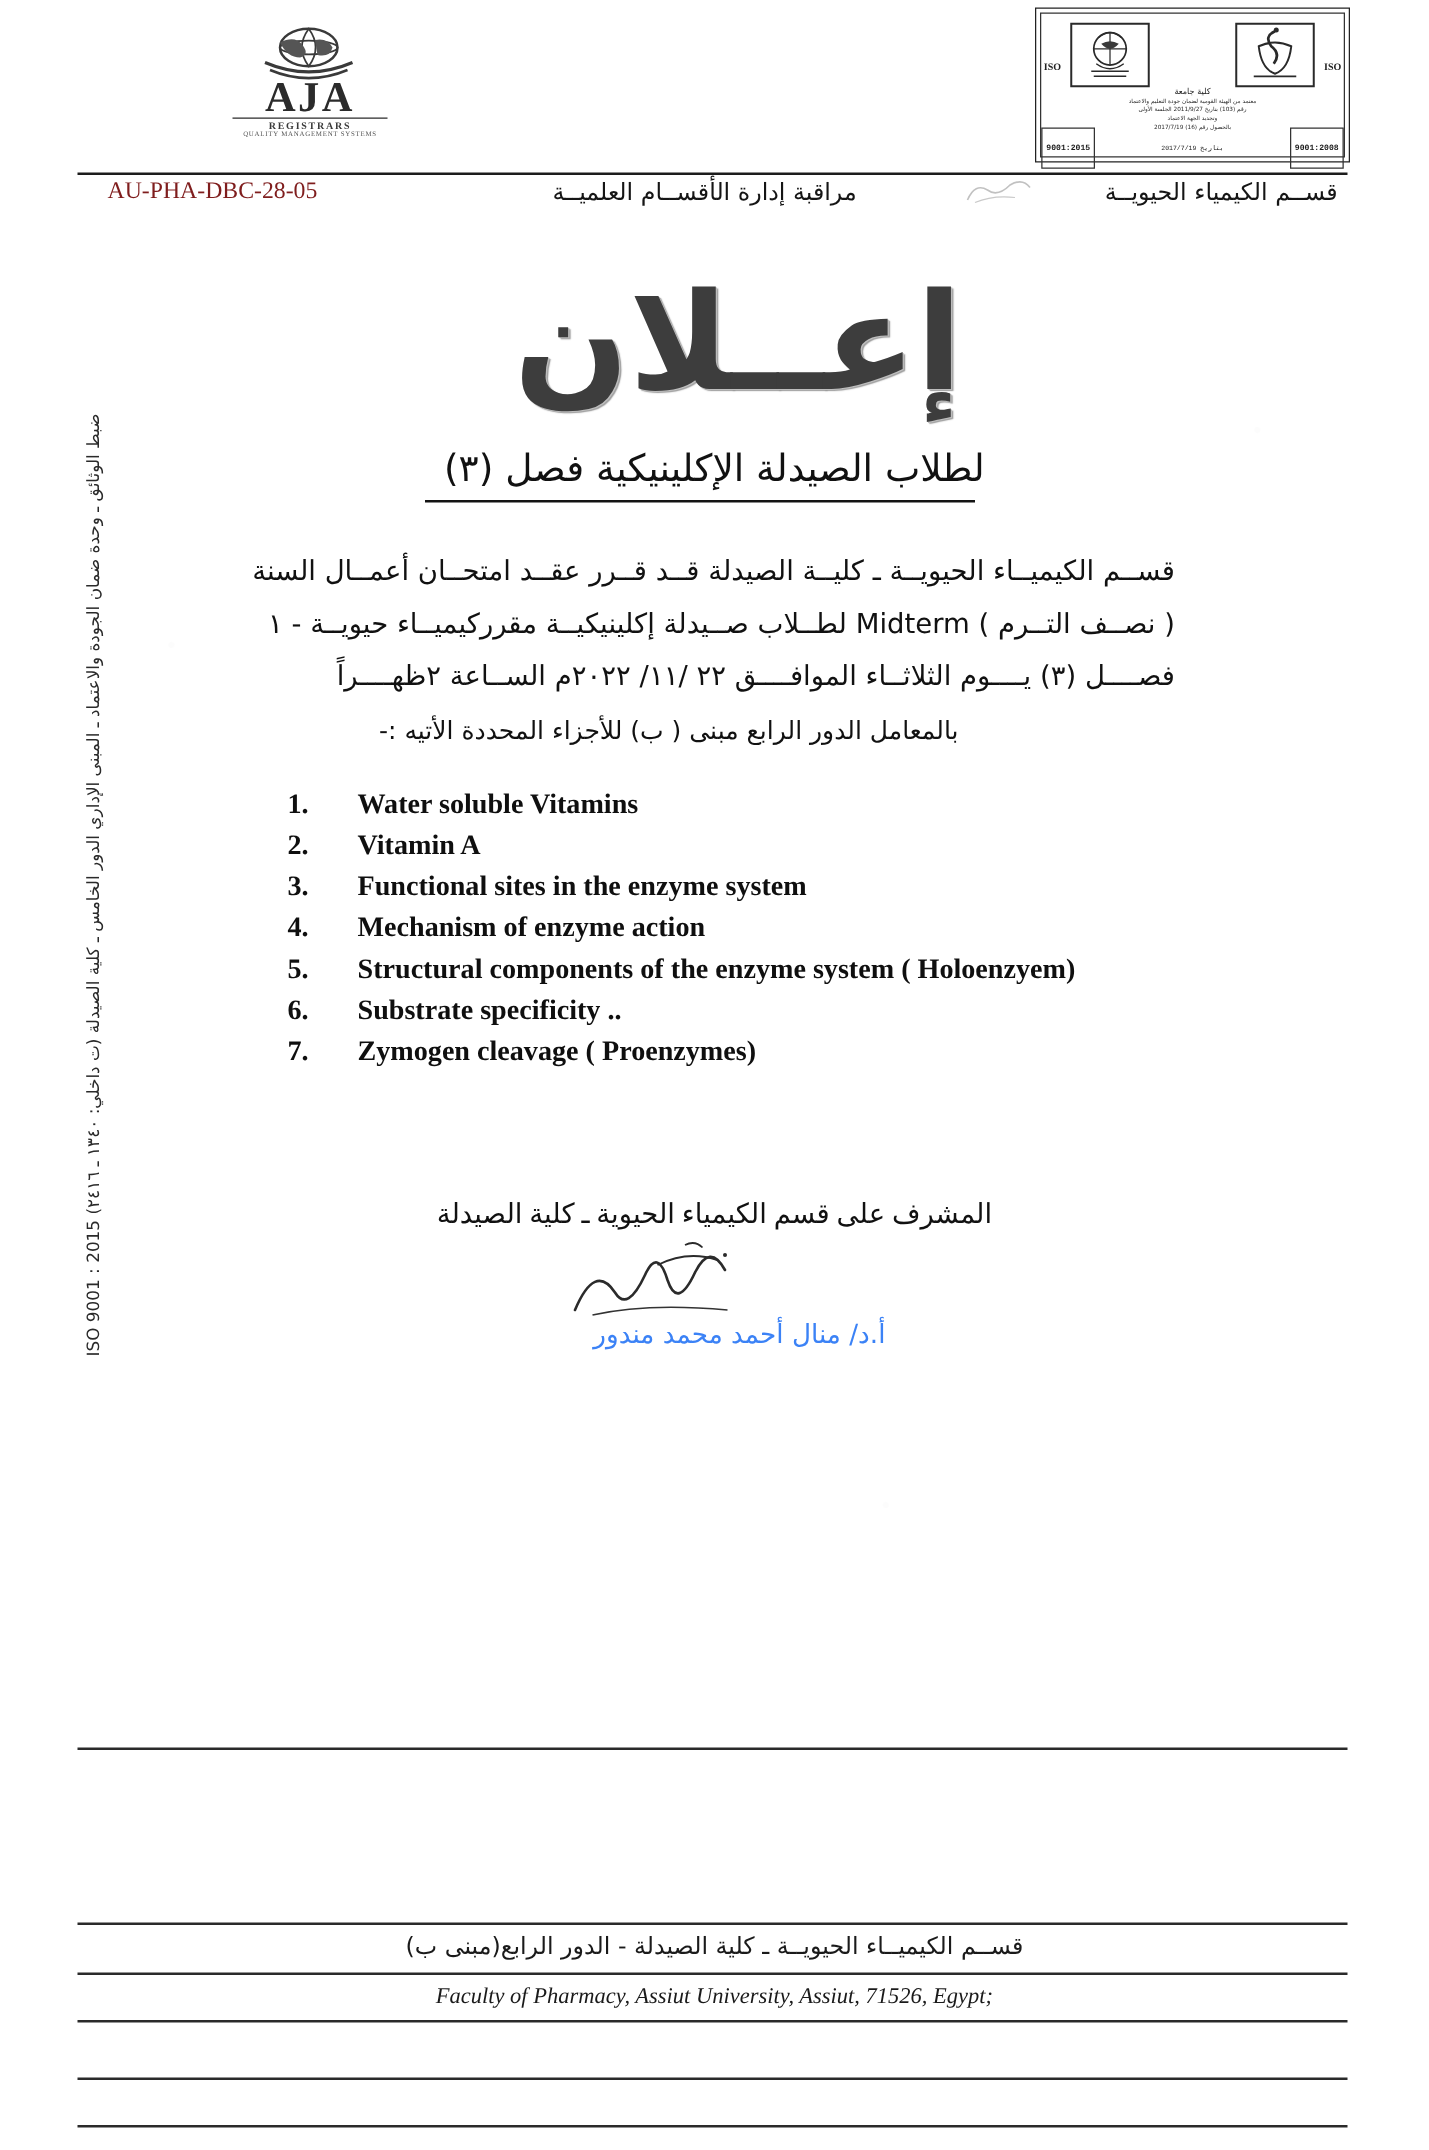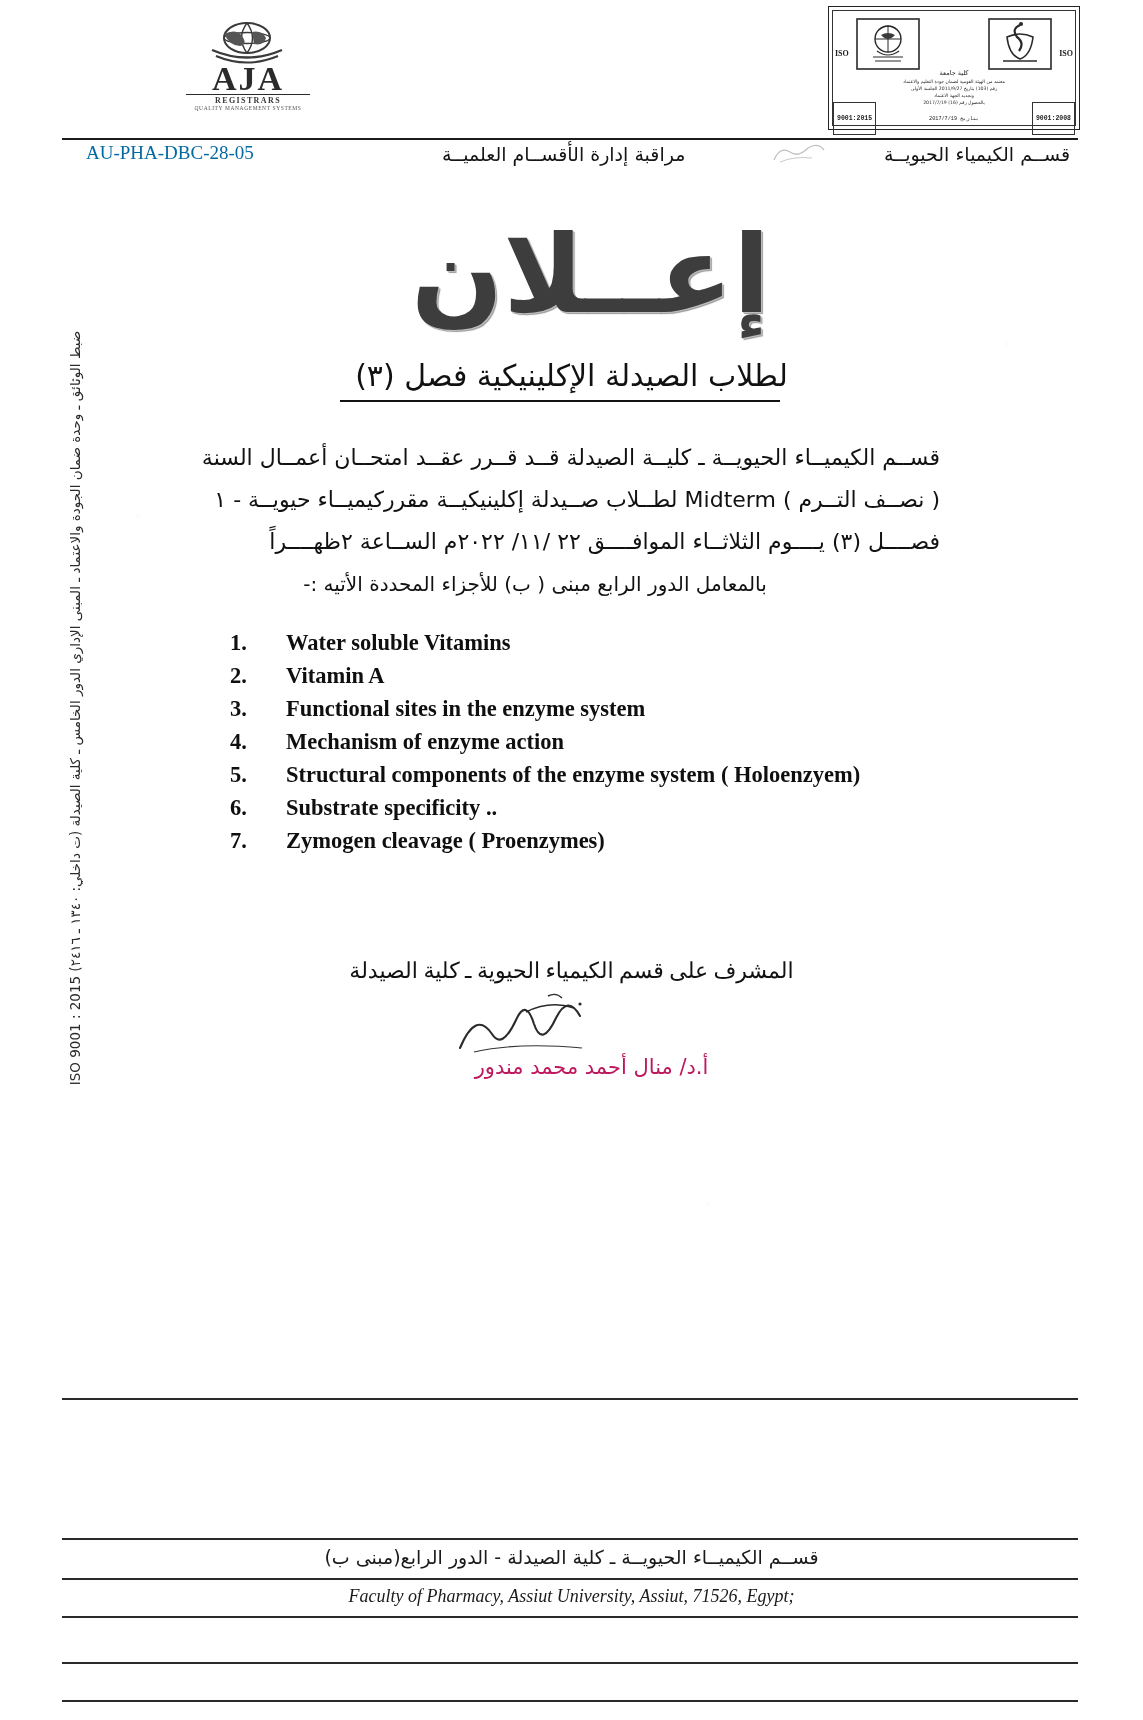--- a/index.html
+++ b/index.html
@@ -43,21 +43,21 @@
      font-family:"DejaVu Sans",sans-serif;color:#2a2a2a;line-height:1.5;direction:rtl;}
   .seal .boxrow{position:absolute;left:4px;right:4px;bottom:4px;height:13px;
      display:flex;justify-content:space-between;align-items:center;}
   .seal .boxrow span{font-size:6.5px;font-weight:bold;color:#1c1c1c;
      font-family:Liberation Mono, monospace;border:1px solid #333;padding:12px 3px;}
   .seal .boxrow .mid{border:none;font-size:5.2px;font-weight:normal;}
 
   
   .hdr-rule{position:absolute;left:62px;top:138px;width:1016px;height:2px;background:#1c1c1c;}
   .hdr-row{position:absolute;left:62px;top:142px;width:1016px;height:30px;}
-  .hdr-code{position:absolute;left:24px;top:0;font-size:19px;font-family:"Liberation Serif",serif;color:#0369a1;}
+  .hdr-code{position:absolute;left:24px;top:0;font-size:19px;font-family:"Liberation Serif",serif;color:#7f1d1d;}
   .hdr-mid{position:absolute;left:380px;top:1px;font-size:19px;direction:rtl;
      font-family:"DejaVu Sans",sans-serif;color:#151515;letter-spacing:-0.5px;}
   .hdr-right{position:absolute;right:8px;top:1px;font-size:19px;direction:rtl;
      font-family:"DejaVu Sans",sans-serif;color:#151515;}
   .hdr-scribble{position:absolute;left:706px;top:-2px;width:60px;height:26px;opacity:.55;}
 
   
   .vert{position:absolute;left:-305px;top:700px;width:760px;
      transform:rotate(-90deg);transform-origin:center center;
      font-family:"DejaVu Sans",sans-serif;font-size:13.5px;color:#2a2a2a;
@@ -86,21 +86,21 @@
   .topic{display:flex;align-items:baseline;height:33px;
      font-family:"Liberation Serif",serif;font-weight:bold;font-size:22.5px;color:#0f0f0f;}
   .topic .num{width:56px;flex:none;}
   .topic .txt{flex:1;}
 
   
   .sig-line{position:absolute;left:0;right:0;top:958px;text-align:center;
      font-family:Liberation Serif, serif;font-size:22px;color:#111;direction:rtl;}
   .sig-scribble{position:absolute;left:430px;top:990px;width:220px;height:70px;}
   .sig-name{position:absolute;left:0;right:0;top:1055px;text-align:center;
-     font-family:"DejaVu Sans",sans-serif;font-size:21px;color:#be185d;direction:rtl;padding-left:40px;}
+     font-family:"DejaVu Sans",sans-serif;font-size:21px;color:#3b82f6;direction:rtl;padding-left:40px;}
 
   
   .ft-rule{position:absolute;left:62px;width:1016px;height:1.6px;background:#2a2a2a;}
   .ft-r1{top:1398px;}
   .ft-r2{top:1538px;}
   .ft-r3{top:1578px;}
   .ft-r4{top:1616px;}
   .ft-r5{top:1662px;}
   .ft-r6{top:1700px;}
 

